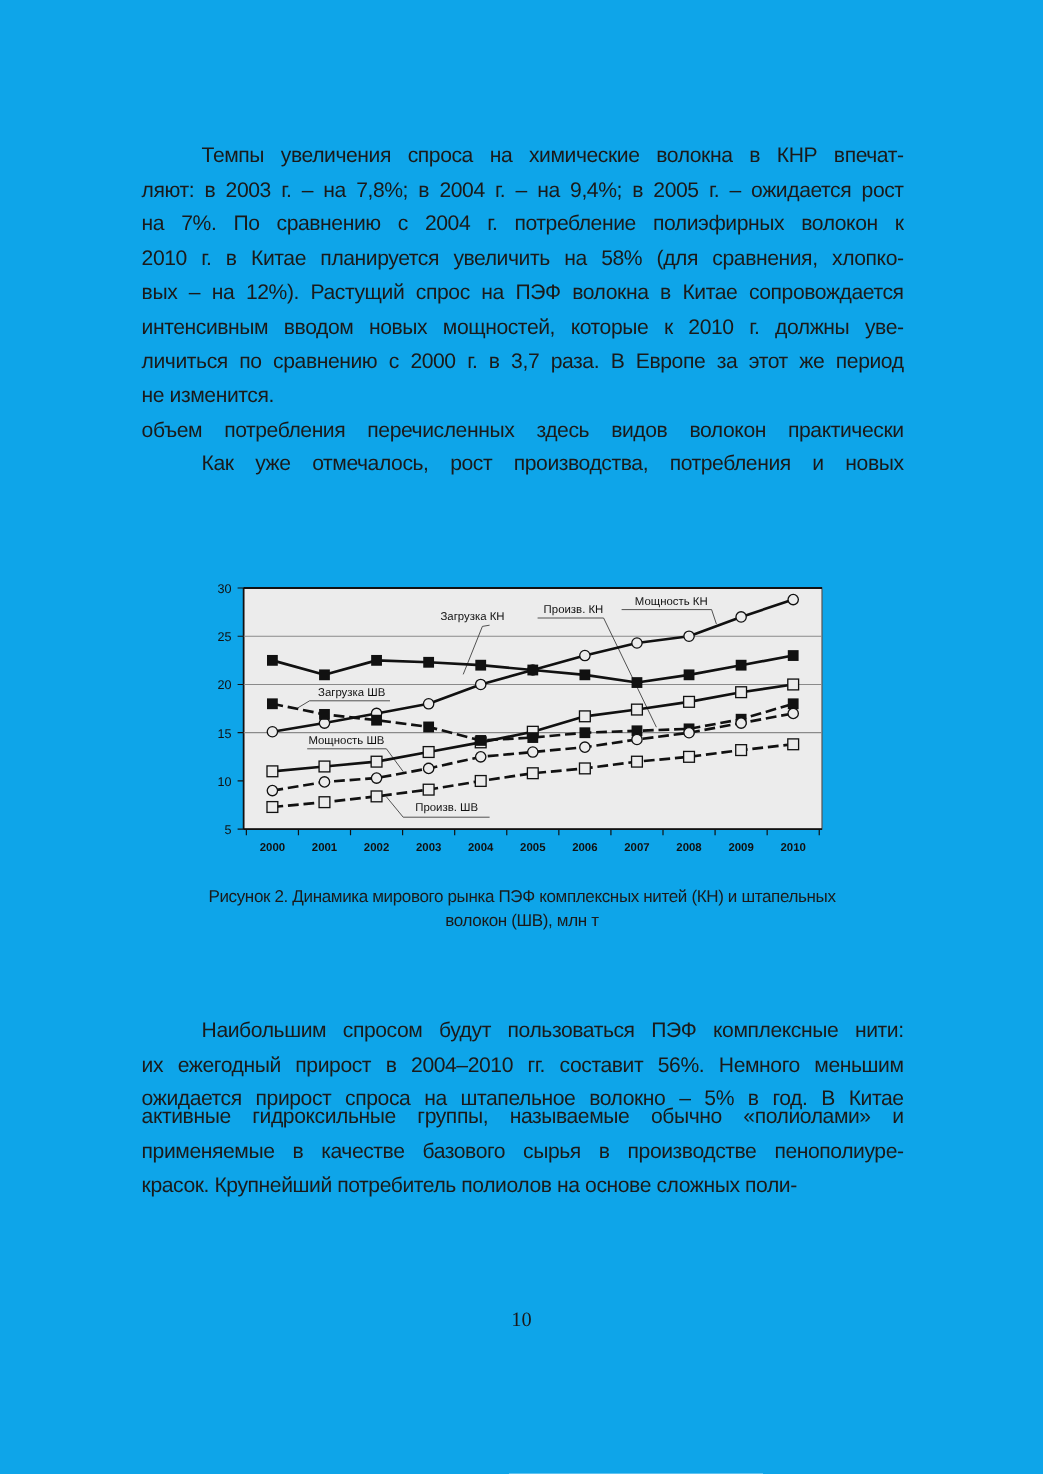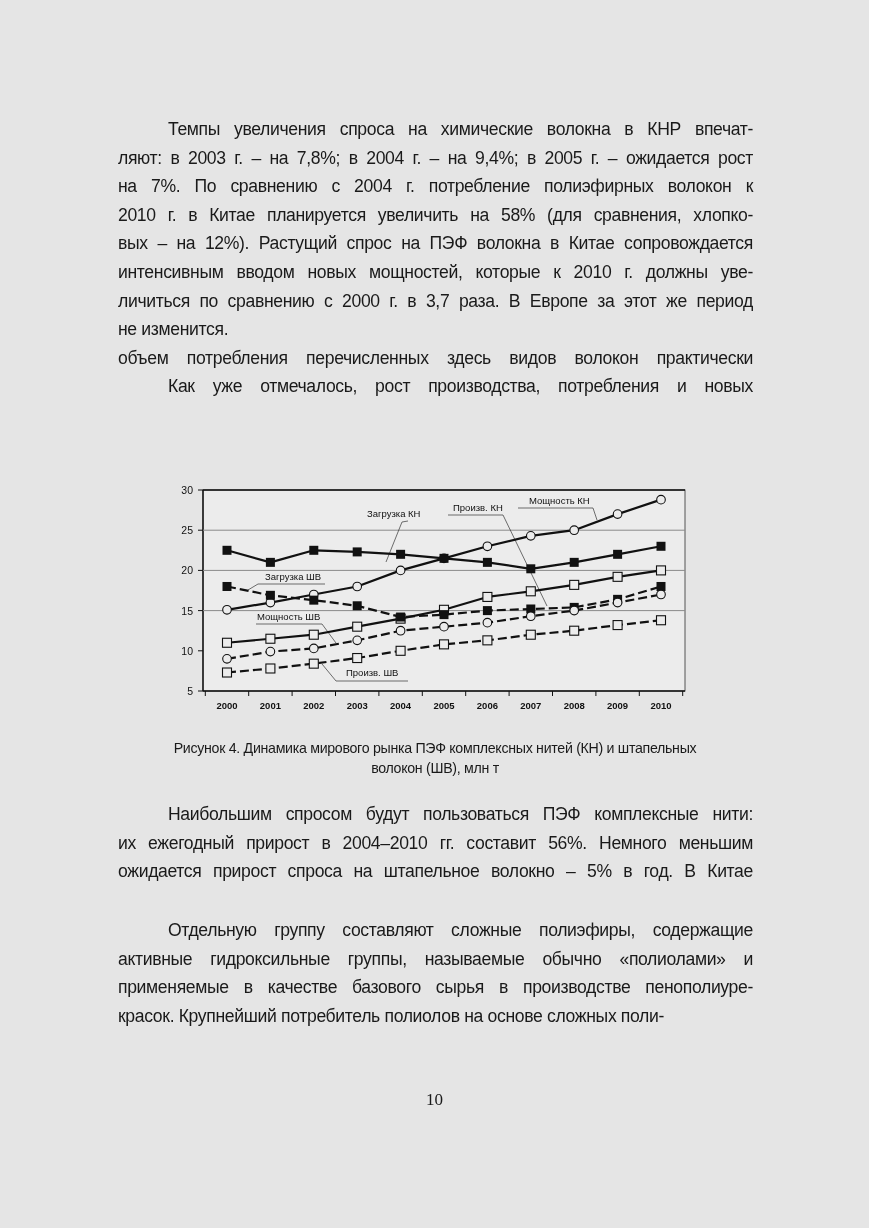--- a/index.html
+++ b/index.html
@@ -1,30 +1,30 @@
 <!DOCTYPE html>
 <html><head>
   <meta charset="utf-8">
   <style>
     html, body { margin: 0; padding: 0; background: #ffffff; }
     body { width: 869px; height: 1228px; position: relative; overflow: hidden; }
-    .page { position: absolute; left: 0; top: 0; width: 869px; height: 1228px; background: #e5e5e5; }
+    .page { position: absolute; left: 0; top: 0; width: 869px; height: 1228px; background: #0ea5e9; }
     .para {
       position: absolute; left: 118px; width: 635px;
       font-family: "Liberation Sans Narrow", "Liberation Sans", sans-serif;
       font-size: 17.6px; line-height: 28.6px; color: #1a1a1a;
       text-align: justify; text-align-last: left;
       letter-spacing: -0.35px;
     }
     .para .line { display: block; text-align: justify; text-align-last: justify; white-space: nowrap; }
     .para .line.last { text-align-last: left; }
     .para .line.indent { padding-left: 50px; }
     #p1 { top: 115px; }
     #p2 { top: 372px; }
-    #p3 { top: 800px; }
+    #p3 { top: 844px; }
     #p4 { top: 916px; }
     .caption {
       position: absolute; left: 100px; width: 670px; top: 738px;
       font-family: "Liberation Sans", sans-serif; font-size: 14.2px; line-height: 20px;
       color: #1a1a1a; text-align: center; letter-spacing: -0.3px;
     }
     .pagenum {
       position: absolute; left: 0; width: 869px; top: 1090px; text-align: center;
       font-family: "Liberation Serif", serif; font-size: 17px; color: #1a1a1a;
     }
@@ -200,30 +200,29 @@
           <rect x="322.9" y="157.84799999999998" width="9" height="9" fill="#ececec" stroke="#111" stroke-width="1.1"></rect>
           <rect x="366.3" y="152.22" width="9" height="9" fill="#ececec" stroke="#111" stroke-width="1.1"></rect>
           <rect x="409.7" y="148.2" width="9" height="9" fill="#ececec" stroke="#111" stroke-width="1.1"></rect>
           <rect x="453.1" y="142.572" width="9" height="9" fill="#ececec" stroke="#111" stroke-width="1.1"></rect>
           <rect x="496.5" y="137.748" width="9" height="9" fill="#ececec" stroke="#111" stroke-width="1.1"></rect>
         </g>
       </g>
   </svg>
 
   <div class="caption">
-    <div>Рисунок 4. Динамика мирового рынка ПЭФ комплексных нитей (КН) и штапельных</div>
+    <div>Рисунок 2. Динамика мирового рынка ПЭФ комплексных нитей (КН) и штапельных</div>
     <div>волокон (ШВ), млн т</div>
   </div>
 
   <div class="para" id="p3">
       <span class="line indent">Наибольшим спросом будут пользоваться ПЭФ комплексные нити:</span>
       <span class="line">их ежегодный прирост в 2004–2010 гг. составит 56%. Немного меньшим</span>
       <span class="line">ожидается прирост спроса на штапельное волокно – 5% в год. В Китае</span>
     </div>
   <div class="para" id="p4">
-      <span class="line indent">Отдельную группу составляют сложные полиэфиры, содержащие</span>
       <span class="line">активные гидроксильные группы, называемые обычно «полиолами» и</span>
       <span class="line">применяемые в качестве базового сырья в производстве пенополиуре-</span>
       <span class="line last">красок. Крупнейший потребитель полиолов на основе сложных поли-</span>
     </div>
 
   <div class="pagenum">10</div>
 </div>
 
 </body></html>

